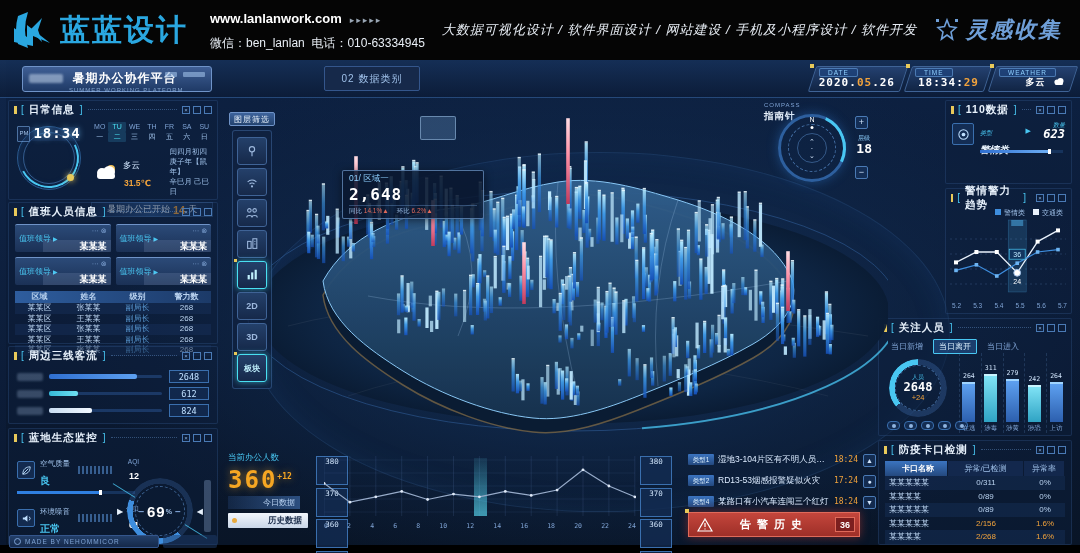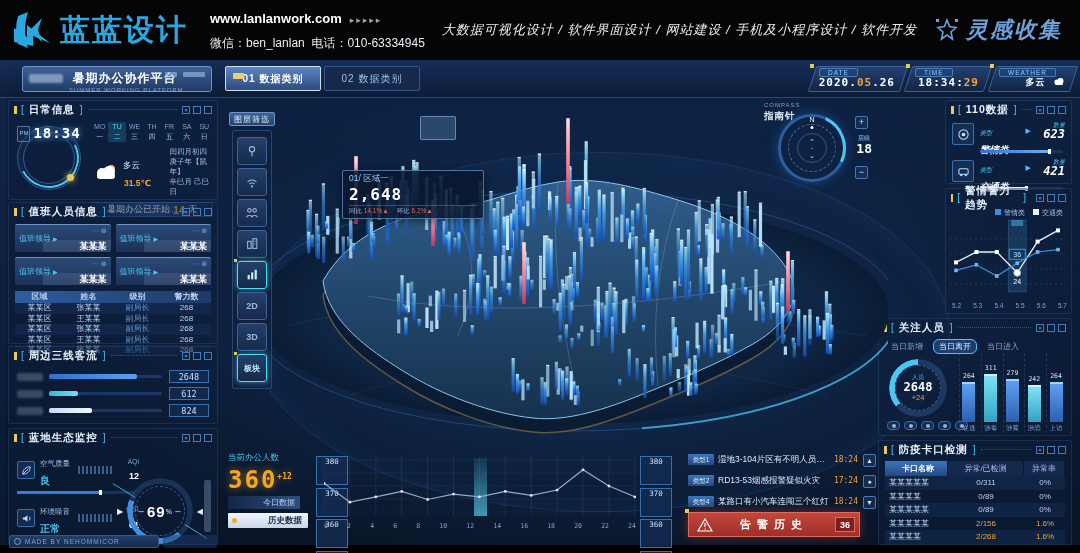--- a/index.html
+++ b/index.html
@@ -194,21 +194,21 @@
   .db0{background:linear-gradient(90deg,#2f6fd0,#6fb0f5);} .db0:after,.db1:after{content:"";position:absolute;right:0;top:-1px;width:3px;height:5px;background:#fff;}
   .db1{background:linear-gradient(90deg,#c9ddf2,#f2f8ff);}
   
   .legend{display:flex;justify-content:flex-end;gap:8px;font-size:7px;color:#9fc0e8;padding:2px 8px 0 0;}
   .legend i{display:inline-block;width:6px;height:6px;margin-right:3px;}
   .lg0{background:#3e8ede;} .lg1{background:#e9f2fc;}
   .xlabels{display:flex;justify-content:space-between;padding:0 4px 0 6px;font-size:6.5px;color:#7fa3d4;}
   
   .ftabs{display:flex;gap:4px;padding:3px 6px;}
   .ftab{font-size:8px;color:#7fa3d4;padding:1px 5px;border:1px solid transparent;cursor:pointer;}
-  .ftab.on{color:#dff2ff;border-color:#49c7f2;background:rgba(55,120,200,.35);border-radius:6px;}
+  .ftab.on{color:#dff2ff;border-color:#49c7f2;background:rgba(55,120,200,.35);border-radius:1px;}
   .fgauge{position:absolute;left:10px;top:40px;width:58px;height:58px;}
   .fgring{position:absolute;inset:0;border-radius:50%;
     background:conic-gradient(from 230deg,#49c7f2 0 130deg,rgba(70,120,190,.3) 130deg 360deg);
     -webkit-mask:radial-gradient(circle,transparent 56%,#000 57%);mask:radial-gradient(circle,transparent 56%,#000 57%);}
   .fgdash{position:absolute;inset:6px;border-radius:50%;border:1px dashed rgba(110,170,240,.5);}
   .fgc{position:absolute;inset:0;display:flex;flex-direction:column;align-items:center;justify-content:center;line-height:1.1;}
   .fgc .k{font-size:6px;color:#49c7f2;}
   .fgc .v{font-size:12px;font-weight:bold;color:#fff;font-family:"DejaVu Sans Mono",monospace;}
   .fgc .d{font-size:7.5px;color:#f2a33c;font-weight:normal;}
   .ficons{position:absolute;left:8px;top:102px;display:flex;gap:4px;}
@@ -302,24 +302,20 @@
     <div class="edge"></div>
     <div class="ring-deco"></div>
 
     <div class="tbar">
       <div class="tplate">
         <span class="blur"></span>
         <span class="tt">暑期办公协作平台</span>
         <div class="ts">SUMMER WORKING PLATFORM</div>
         <i class="seg"></i><i class="seg seg2"></i>
       </div>
-      <div class="tab on">
-          <i class="ico"></i>
-          <span>01 数据类别</span>
-        </div>
       <div class="tab off">
           <span>02 数据类别</span>
         </div>
       <div class="dtw" style="left:812px;width:92px;">
         <div class="inner">
             <i class="ytick"></i>
           <span class="lbl">DATE</span>
           <span class="val"><span>2020</span>.<span class="orange">05</span>.<span>26</span></span>
         </div>
       </div>
@@ -1234,36 +1230,20 @@
             </svg>
           </span>
         <span class="dinfo"><span class="dk">类型</span><br><span class="dname">警情类</span></span>
         <span class="darr">▶</span>
         <span class="dnum-l">数量</span>
           <span class="dnum">623</span>
         <div class="dbar">
             <i class="d110-fill db0" style="width: 86%;"></i>
           </div>
       </div>
-      <div class="drow">
-        <span class="dico">
-            <svg width="13" height="13" viewBox="0 0 14 14">
-              <rect x="2" y="4" width="10" height="6" rx="1.5" fill="none" stroke="#bfe0ff" stroke-width="1.1"></rect>
-              <circle cx="4.5" cy="11" r="1.2" fill="#bfe0ff"></circle>
-              <circle cx="9.5" cy="11" r="1.2" fill="#bfe0ff"></circle>
-            </svg>
-          </span>
-        <span class="dinfo"><span class="dk">类型</span><br><span class="dname">交通类</span></span>
-        <span class="darr">▶</span>
-        <span class="dnum-l">数量</span>
-          <span class="dnum">421</span>
-        <div class="dbar">
-            <i class="d110-fill db1" style="width: 58%;"></i>
-          </div>
-      </div>
     </div>
 
     <div class="panel" style="left:945px;top:128px;width:127px;height:126px;">
       <div class="phd">
           <i class="ptick"></i>
           <span class="pbr">[</span>
           <span class="pt">警情警力趋势</span>
           <span class="pbr">]</span>
           <i class="pleader"></i>
           <span class="pctl">

